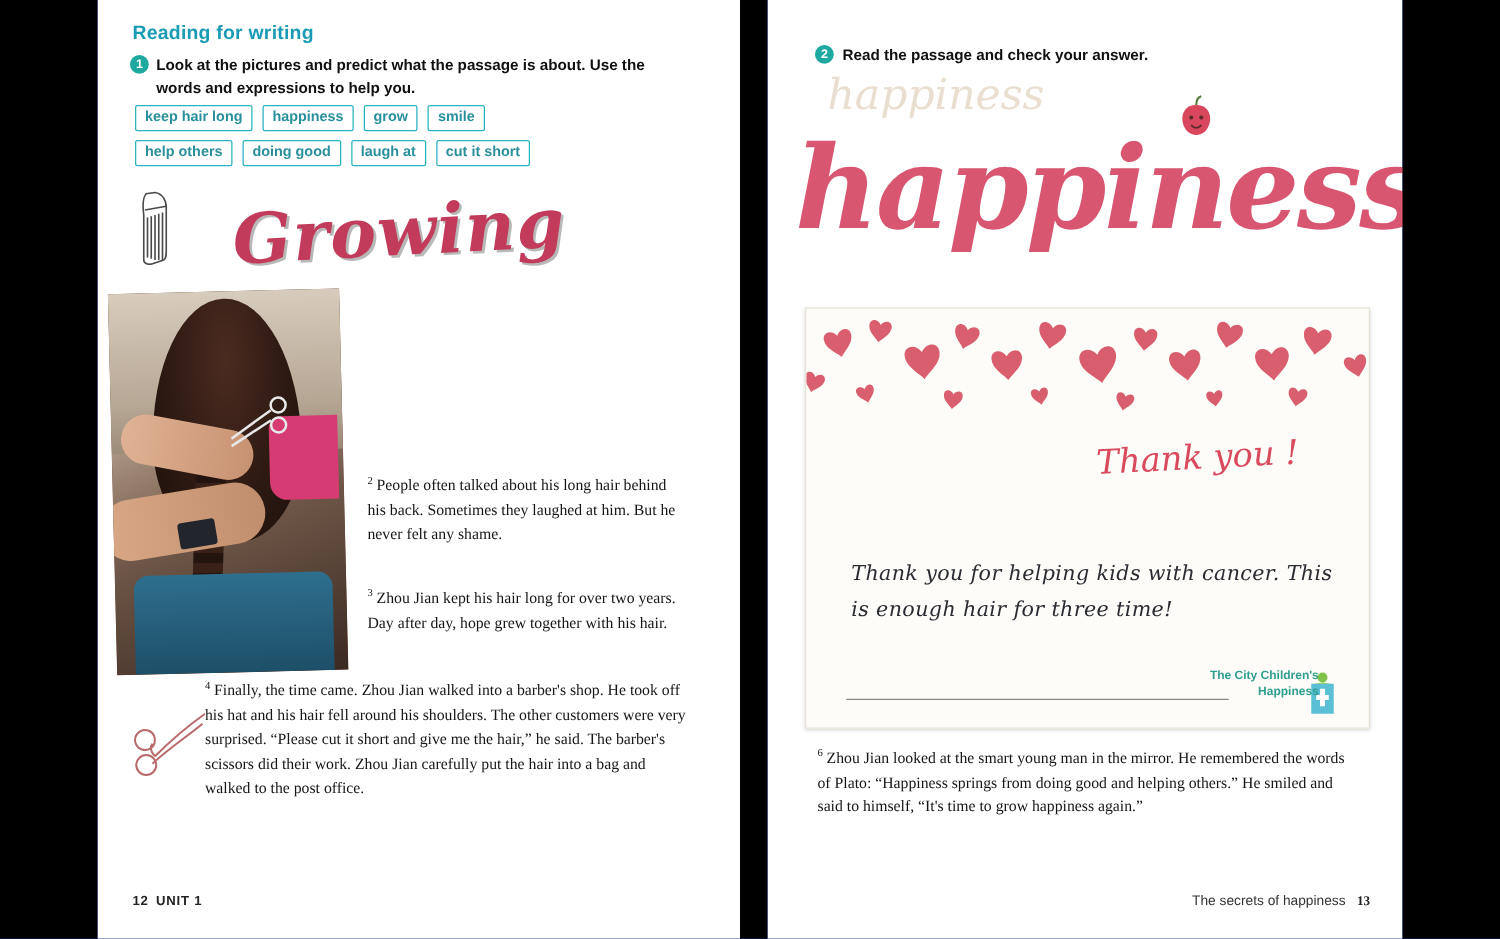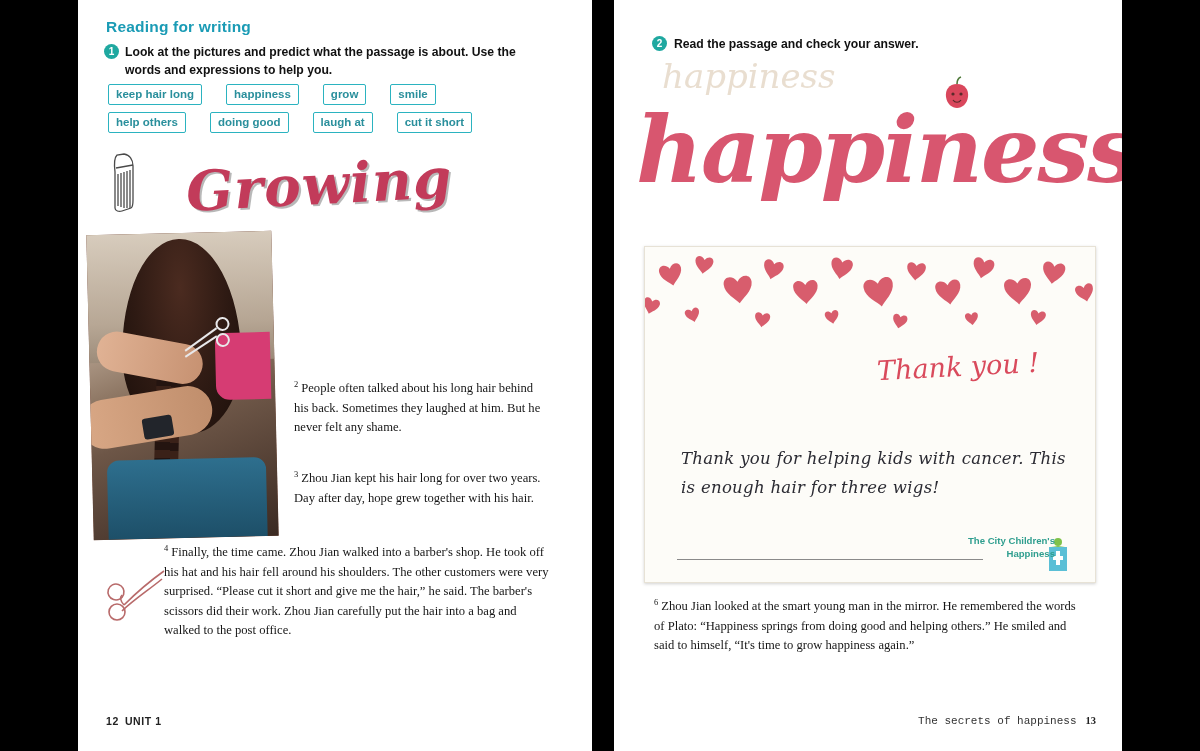--- a/index.html
+++ b/index.html
@@ -54,21 +54,21 @@
     color: #111;
     line-height: 1.45;
   }
   #q1text { left: 47px; top: 44px; width: 420px; }
 
   .chips {
     position: absolute;
     left: 30px; top: 84px;
     width: 440px;
   }
-  .chip-row { display: flex; gap: 24px; margin-bottom: 7px; }
+  .chip-row { display: flex; gap: 8px; margin-bottom: 7px; }
   .chip {
     border: 1px solid #2bb3c0;
     color: #2a8f9c;
     background: #fff;
     font-family: "Liberation Sans", sans-serif;
     font-size: 11.5px;
     font-weight: bold;
     padding: 3px 7px 4px 7px;
     border-radius: 2px;
     white-space: nowrap;
@@ -194,21 +194,21 @@
   .footer {
     position: absolute;
     bottom: 24px;
     font-family: "Liberation Sans", sans-serif;
     font-size: 10.5px;
     color: #222;
   }
   #foot-left { left: 28px; font-weight: bold; letter-spacing: .6px; }
   #foot-left .unit { font-weight: bold; margin-left: 6px; }
   #foot-right { right: 26px; }
-  #foot-right .ftxt { color: #333; font-family: Liberation Mono, monospace; font-size: 11px; }
+  #foot-right .ftxt { color: #333; font-family: Liberation Sans, sans-serif; font-size: 11px; }
   #foot-right .fpage { font-weight: bold; margin-left: 9px; font-family: Liberation Serif, serif; }
 
   
   #q2num { left: 38px; top: 36px; }
   #q2text {
     position: absolute; left: 60px; top: 36px; width: 420px;
   }
   .word-art {
     position: absolute;
     left: 22px; top: 104px;
@@ -412,21 +412,21 @@
           <use href="#hrt" transform="translate(46,62) scale(0.4) rotate(-16)"></use>
           <use href="#hrt" transform="translate(118,66) scale(0.42) rotate(6)"></use>
           <use href="#hrt" transform="translate(186,64) scale(0.38) rotate(-10)"></use>
           <use href="#hrt" transform="translate(256,68) scale(0.4) rotate(12)"></use>
           <use href="#hrt" transform="translate(326,66) scale(0.36) rotate(-8)"></use>
           <use href="#hrt" transform="translate(394,64) scale(0.42) rotate(10)"></use>
         </g>
       </svg>
 
       <div class="thanks">Thank you !</div>
-      <div class="hand" id="body1">Thank you for helping kids with cancer. This is enough hair for three wigs!</div>
+      <div class="hand" id="body1">Thank you for helping kids with cancer. This is enough hair for three time!</div>
       <div id="cardline"></div>
 
       <svg id="logo" viewBox="0 0 150 38">
         <g transform="translate(118,2)">
           <rect x="4" y="10" width="18" height="24" fill="#5bbfd6"></rect>
           <rect x="11" y="14" width="4" height="14" fill="#fff"></rect>
           <rect x="8" y="19" width="10" height="4" fill="#fff"></rect>
           <circle cx="13" cy="5" r="4" fill="#7fc24a"></circle>
           <path d="M13 9 L6 10 L20 10 Z" fill="#7fc24a"></path>
         </g>

